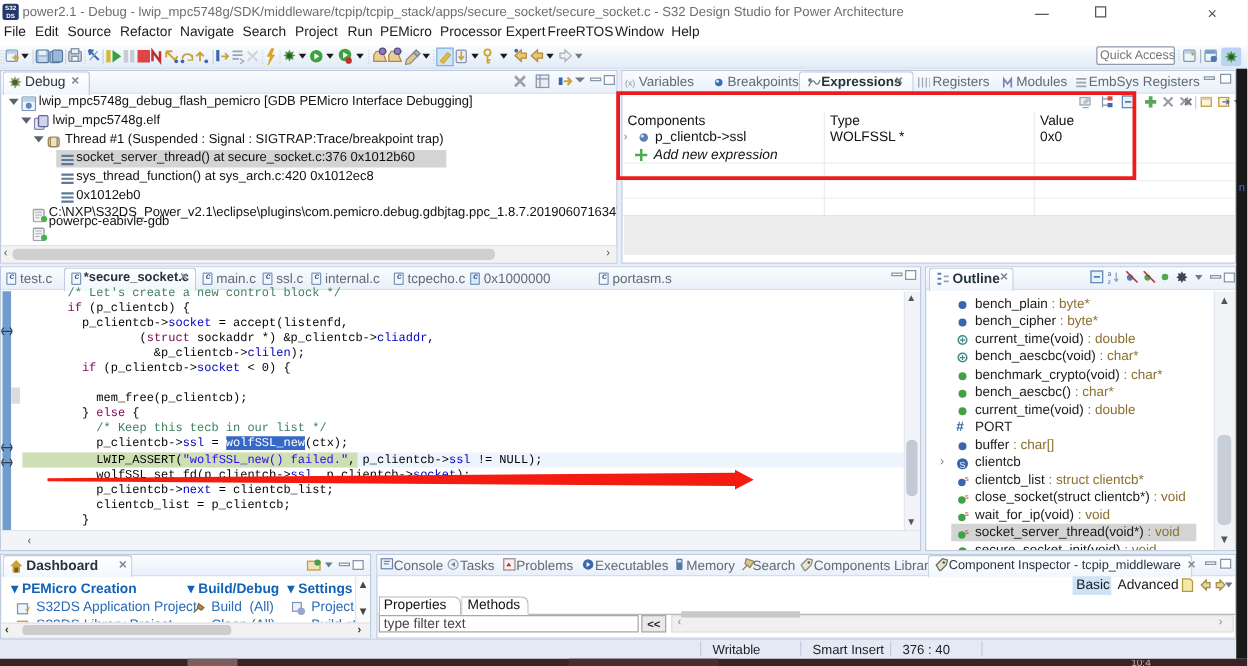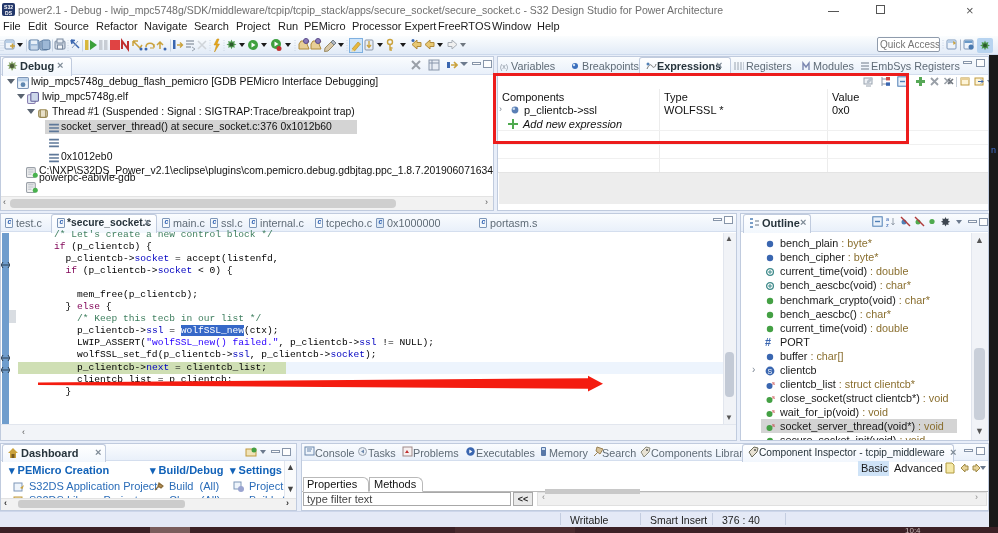--- a/index.html
+++ b/index.html
@@ -175,21 +175,21 @@
     <span style="position:absolute;top:91px;left:2px">n</span>
   </div>
 
 <div class="a panel" style="left:0;top:56px;width:494px;height:155px"></div>
 <div class="a tabbar" style="left:1px;top:57px;width:492px;height:18px;border-bottom:1px solid #d4deee"></div>
 <div class="vtab" style="left:2px;top:57px;width:70px;height:19px"></div>
 <svg class="a" width="12" height="12" style="left:6px;top:60px" viewBox="0 0 12 12">
     <path d="M6 1l1.2 2.2L9.8 2l-.8 2.5 2.5.9-2.3 1.2 1 2.4-2.5-.7L6 11l-1.1-2.7-2.5.7 1-2.4L1 5.4l2.5-.9L2.7 2l2.1 1.2z" fill="#8aa86c"></path>
     <circle cx="6" cy="6" r="2.2" fill="#4b5d3a"></circle>
   </svg>
-<div class="tr" style="left:20px;top:60px;font-weight:bold;color:#27343c">Debug</div>
+<div class="tr" style="left:20px;top:60px;font-weight:normal;color:#27343c">Debug</div>
 <span class="a x" style="left:57px;top:60px">×</span>
 <div class="a" id="dbgtools" style="left:410px;top:58px;width:84px;height:14px">
  <svg class="dic" style="left:0;top:1px" viewBox="0 0 12 12">
       <path d="M2 2l8 8M10 2l-8 8" stroke="#9aa0a8" stroke-width="2"></path>
     </svg>
  <svg class="dic" style="left:18px;top:1px" viewBox="0 0 12 12">
       <rect x="1" y="1" width="10" height="10" fill="#e8edf4" stroke="#8895aa"></rect>
       <path d="M1 4h10M4 1v10" stroke="#8895aa"></path>
     </svg>
  <svg class="dic" style="left:36px;top:1px" viewBox="0 0 12 12">
@@ -222,20 +222,21 @@
     </svg>
  <span class="dtx" style="left:51px;top:31px">Thread #1 (Suspended : Signal : SIGTRAP:Trace/breakpoint trap)</span>
  <span class="a sel" style="left:44px;top:45px;width:312px;height:14px"></span>
  <svg class="dic" style="left:47px;top:47px" viewBox="0 0 11 11">
       <path d="M1 2.5h9M1 5.5h9M1 8.5h9" stroke="#5e7899" stroke-width="1.6"></path>
     </svg>
  <span class="dtx" style="left:60px;top:46px">socket_server_thread() at secure_socket.c:376 0x1012b60</span>
  <svg class="dic" style="left:47px;top:62px" viewBox="0 0 11 11">
       <path d="M1 2.5h9M1 5.5h9M1 8.5h9" stroke="#5e7899" stroke-width="1.6"></path>
     </svg>
+ <span class="dtx" style="left:60px;top:61px">sys_thread_function() at sys_arch.c:420 0x1012ec8</span>
  <svg class="dic" style="left:47px;top:77px" viewBox="0 0 11 11">
       <path d="M1 2.5h9M1 5.5h9M1 8.5h9" stroke="#5e7899" stroke-width="1.6"></path>
     </svg>
  <span class="dtx" style="left:60px;top:76px">0x1012eb0</span>
  <svg class="dic" style="left:25px;top:91px" viewBox="0 0 11 11">
       <rect x="0.5" y="1.5" width="8" height="9" rx="1" fill="#f2f2f2" stroke="#9aa0a8"></rect>
       <path d="M2 3.5h5M2 5.5h5M2 7.5h3" stroke="#aab2bc" stroke-width="0.8"></path>
       <circle cx="8.5" cy="8.5" r="2.3" fill="#49b24e"></circle>
     </svg>
  <span class="dtx" style="left:38px;top:90px">C:\NXP\S32DS_Power_v2.1\eclipse\plugins\com.pemicro.debug.gdbjtag.ppc_1.8.7.201906071634\win3</span>
@@ -386,20 +387,22 @@
 <svg class="a" style="left:1px;top:366px;width:9px;height:8px" viewBox="0 0 9 8">
     <path d="M0 4h9M2 1L0 4l2 3M7 1l2 3-2 3" stroke="#2c3e50" fill="none"></path>
   </svg>
 
 <div class="a" style="left:18px;top:361.5px;width:705px;height:12.5px;background:#edf4fd"></div>
 <div class="a" style="left:18px;top:361.5px;width:268px;height:12.5px;background:#cfdfb4"></div>
 <div id="code" class="a ell" style="left:18px;top:229px;width:705px;height:195px">
 <div class="cln"><span class="cm">/* Let's create a new control block */</span></div>
 <div class="cln"><span class="kw">if</span> (p_clientcb) {</div>
 <div class="cln">  p_clientcb-&gt;<span class="mb">socket</span> = accept(listenfd,</div>
+<div class="cln">          (<span class="kw">struct</span> sockaddr *) &amp;p_clientcb-&gt;<span class="mb">cliaddr</span>,</div>
+<div class="cln">            &amp;p_clientcb-&gt;<span class="mb">clilen</span>);</div>
 <div class="cln">  <span class="kw">if</span> (p_clientcb-&gt;<span class="mb">socket</span> &lt; 0) {</div>
 <div class="cln"> </div>
 <div class="cln">    mem_free(p_clientcb);</div>
 <div class="cln">  } <span class="kw">else</span> {</div>
 <div class="cln">    <span class="cm">/* Keep this tecb in our list */</span></div>
 <div class="cln">    p_clientcb-&gt;<span class="mb">ssl</span> = <span style="background:#3668c8;color:#fff">wolfSSL_new</span>(ctx);</div>
 <div class="cln">    LWIP_ASSERT(<span class="st">"wolfSSL_new() failed."</span>, p_clientcb-&gt;<span class="mb">ssl</span> != NULL);</div>
 <div class="cln">    wolfSSL_set_fd(p_clientcb-&gt;<span class="mb">ssl</span>, p_clientcb-&gt;<span class="mb">socket</span>);</div>
 <div class="cln">    p_clientcb-&gt;<span class="mb">next</span> = clientcb_list;</div>
 <div class="cln">    clientcb_list = p_clientcb;</div>

